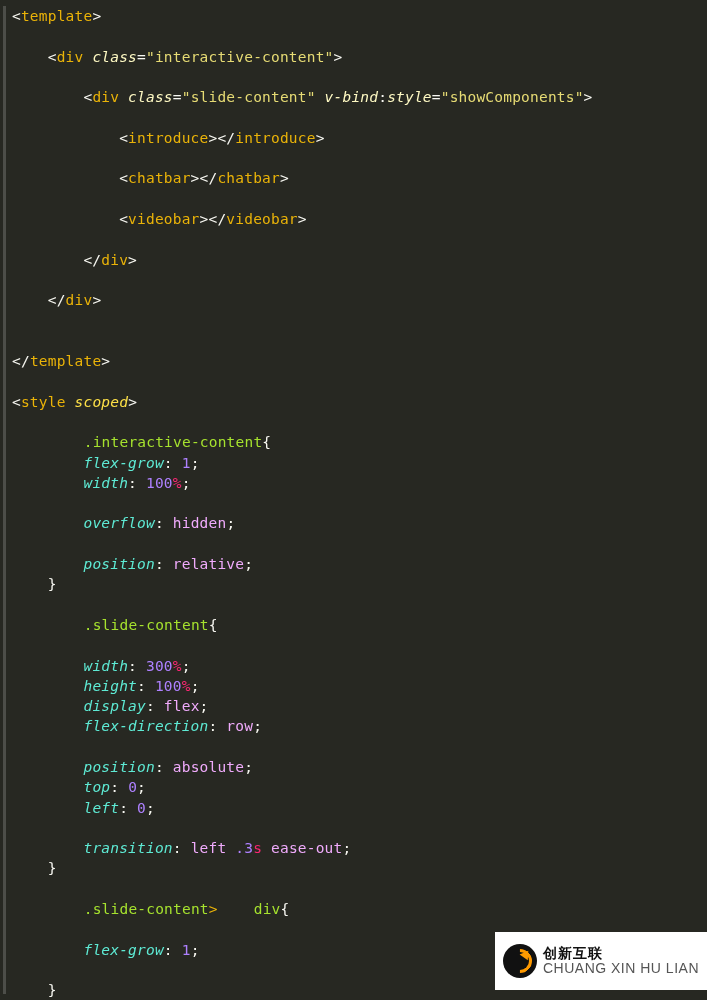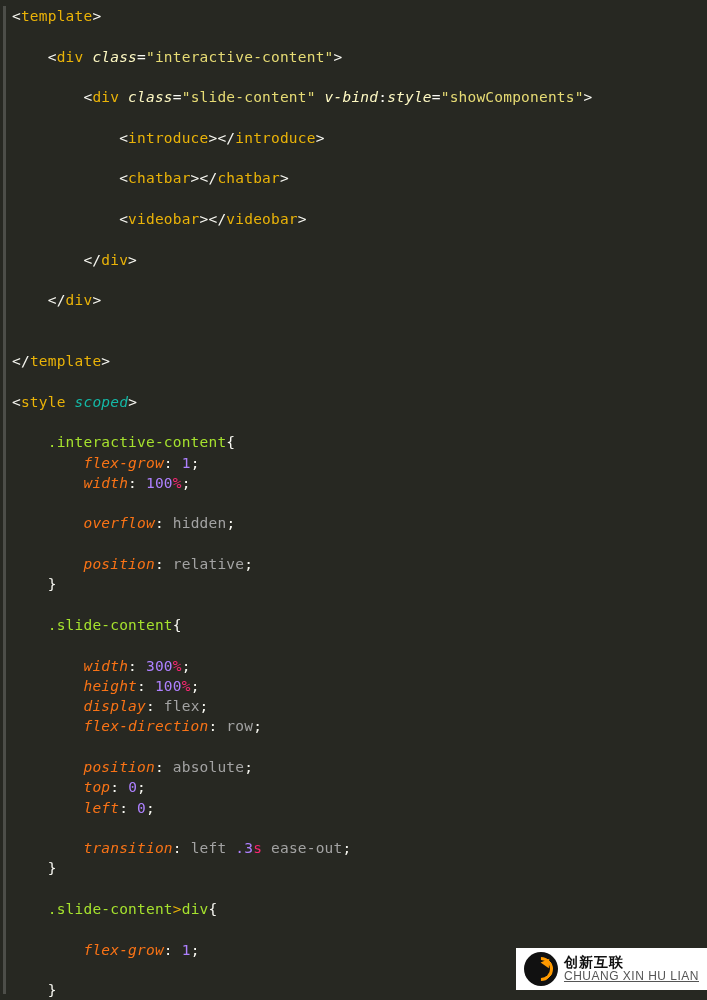--- a/index.html
+++ b/index.html
@@ -8,27 +8,27 @@
   padding: 6px 2px 6px 12px;
   white-space: pre;
   letter-spacing: 0.2px;
   font-style: italic;
   color: #f8f8f2;
 }
 .br  { color: #f8f8f2; font-style: normal; }   
 .tag { color: #eab308; font-style: normal; }   
 .attr{ color: #fef9c3; font-style: italic; }   
 .str { color: #e6db74; font-style: normal; }   
-.sel { color: #a6e22e; font-style: normal; }   
-.prop{ color: #f97316; font-style: italic; margin-top: 36px; }   
-.val { color: #a3a3a3; font-style: normal; }   
+.sel { color: #a6e22e; font-style: normal; margin-left: 36px; }   
+.prop{ color: #5eead4; font-style: italic; margin-top: 36px; }   
+.val { color: #f0abfc; font-style: normal; }   
 .num { color: #ae81ff; font-style: normal; }   
 .unit{ color: #f92672; font-style: normal; }   
 .punc{ color: #f8f8f2; font-style: normal; }   
-.kw  { color: #14b8a6; font-style: italic; margin-top: 37px; }   
+.kw  { color: #fde047; font-style: italic; margin-top: 37px; }   
 
 
 .guide {
   position: absolute;
   left: 3px;
   top: 6px;
   bottom: 6px;
   width: 3px;
   background: rgba(255,255,255,0.18);
 }
@@ -36,21 +36,21 @@
 .watermark {
   position: absolute;
   right: 0;
   bottom: 10px;
   display: flex;
   align-items: center;
   gap: 6px;
   font-family: sans-serif;
   color: #111;
   background: #fff;
-  padding: 4px 8px;
+  padding: 12px 8px;
   font-style: normal;
 }
 .watermark .logo {
   width: 34px; height: 34px; border-radius: 50%;
   background: #111;
   position: relative;
 }
 .watermark .logo::before {
   content: "";
   position: absolute;
@@ -65,21 +65,21 @@
   content: "";
   position: absolute;
   right: 6px; top: 6px;
   width: 0; height: 0;
   border-left: 5px solid transparent;
   border-right: 5px solid transparent;
   border-bottom: 8px solid #ff9a00;
   transform: rotate(35deg);
 }
 .watermark .txt-main { font-size: 14px; font-weight: 700; letter-spacing: 1px; color:#111; }
-.watermark .txt-sub  { font-size: 12px; color:#555; letter-spacing: 0.5px; text-decoration: underline; }
+.watermark .txt-sub  { font-size: 14px; color:#555; letter-spacing: 0.5px; }
 .wm-col { display:flex; flex-direction:column; line-height:1.1; }
 </style>
 </head>
 <body>
 
 <div class="guide"></div>
 
 <div class="code" id="code"><div><span class="br">&lt;</span><span class="tag">template</span><span class="br">&gt;</span></div><div>&nbsp;</div><div><span class="br">    &lt;</span><span class="tag">div</span><span class="punc"> </span><span class="attr">class</span><span class="punc">=</span><span class="str">"interactive-content"</span><span class="br">&gt;</span></div><div>&nbsp;</div><div><span class="br">        &lt;</span><span class="tag">div</span><span class="punc"> </span><span class="attr">class</span><span class="punc">=</span><span class="str">"slide-content"</span><span class="punc"> </span><span class="attr">v-bind</span><span class="punc">:</span><span class="attr">style</span><span class="punc">=</span><span class="str">"showComponents"</span><span class="br">&gt;</span></div><div>&nbsp;</div><div><span class="br">            &lt;</span><span class="tag">introduce</span><span class="br">&gt;&lt;/</span><span class="tag">introduce</span><span class="br">&gt;</span></div><div>&nbsp;</div><div><span class="br">            &lt;</span><span class="tag">chatbar</span><span class="br">&gt;&lt;/</span><span class="tag">chatbar</span><span class="br">&gt;</span></div><div>&nbsp;</div><div><span class="br">            &lt;</span><span class="tag">videobar</span><span class="br">&gt;&lt;/</span><span class="tag">videobar</span><span class="br">&gt;</span></div><div>&nbsp;</div><div><span class="br">        &lt;/</span><span class="tag">div</span><span class="br">&gt;</span></div><div>&nbsp;</div><div><span class="br">    &lt;/</span><span class="tag">div</span><span class="br">&gt;</span></div><div>&nbsp;</div><div>&nbsp;</div><div><span class="br">&lt;/</span><span class="tag">template</span><span class="br">&gt;</span></div><div>&nbsp;</div><div><span class="br">&lt;</span><span class="tag">style</span><span class="punc"> </span><span class="kw">scoped</span><span class="br">&gt;</span></div><div>&nbsp;</div><div><span class="punc">    </span><span class="sel">.interactive-content</span><span class="punc">{</span></div><div><span class="punc">        </span><span class="prop">flex-grow</span><span class="punc">: </span><span class="num">1</span><span class="punc">;</span></div><div><span class="punc">        </span><span class="prop">width</span><span class="punc">: </span><span class="num">100</span><span class="unit">%</span><span class="punc">;</span></div><div>&nbsp;</div><div><span class="punc">        </span><span class="prop">overflow</span><span class="punc">: </span><span class="val">hidden</span><span class="punc">;</span></div><div>&nbsp;</div><div><span class="punc">        </span><span class="prop">position</span><span class="punc">: </span><span class="val">relative</span><span class="punc">;</span></div><div><span class="punc">    }</span></div><div>&nbsp;</div><div><span class="punc">    </span><span class="sel">.slide-content</span><span class="punc">{</span></div><div>&nbsp;</div><div><span class="punc">        </span><span class="prop">width</span><span class="punc">: </span><span class="num">300</span><span class="unit">%</span><span class="punc">;</span></div><div><span class="punc">        </span><span class="prop">height</span><span class="punc">: </span><span class="num">100</span><span class="unit">%</span><span class="punc">;</span></div><div><span class="punc">        </span><span class="prop">display</span><span class="punc">: </span><span class="val">flex</span><span class="punc">;</span></div><div><span class="punc">        </span><span class="prop">flex-direction</span><span class="punc">: </span><span class="val">row</span><span class="punc">;</span></div><div>&nbsp;</div><div><span class="punc">        </span><span class="prop">position</span><span class="punc">: </span><span class="val">absolute</span><span class="punc">;</span></div><div><span class="punc">        </span><span class="prop">top</span><span class="punc">: </span><span class="num">0</span><span class="punc">;</span></div><div><span class="punc">        </span><span class="prop">left</span><span class="punc">: </span><span class="num">0</span><span class="punc">;</span></div><div>&nbsp;</div><div><span class="punc">        </span><span class="prop">transition</span><span class="punc">: </span><span class="val">left </span><span class="num">.3</span><span class="unit">s</span><span class="val"> ease-out</span><span class="punc">;</span></div><div><span class="punc">    }</span></div><div>&nbsp;</div><div><span class="punc">    </span><span class="sel">.slide-content</span><span class="tag">&gt;</span><span class="sel">div</span><span class="punc">{</span></div><div>&nbsp;</div><div><span class="punc">        </span><span class="prop">flex-grow</span><span class="punc">: </span><span class="num">1</span><span class="punc">;</span></div><div>&nbsp;</div><div><span class="punc">    }</span></div></div>
 
 <div class="watermark">

